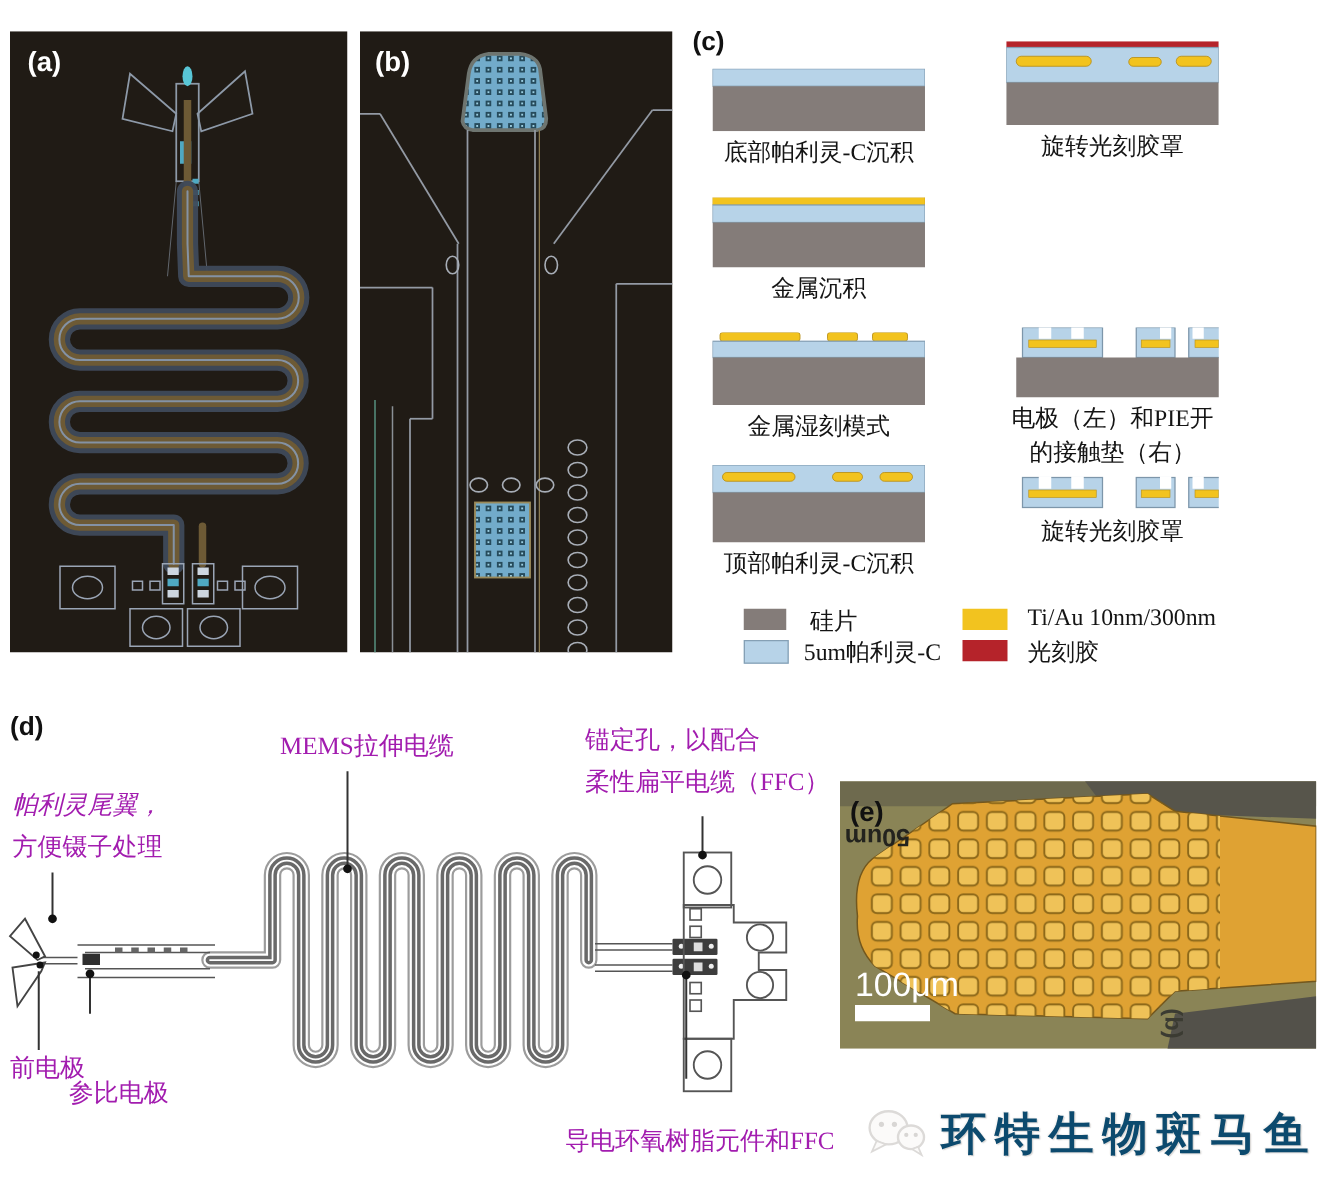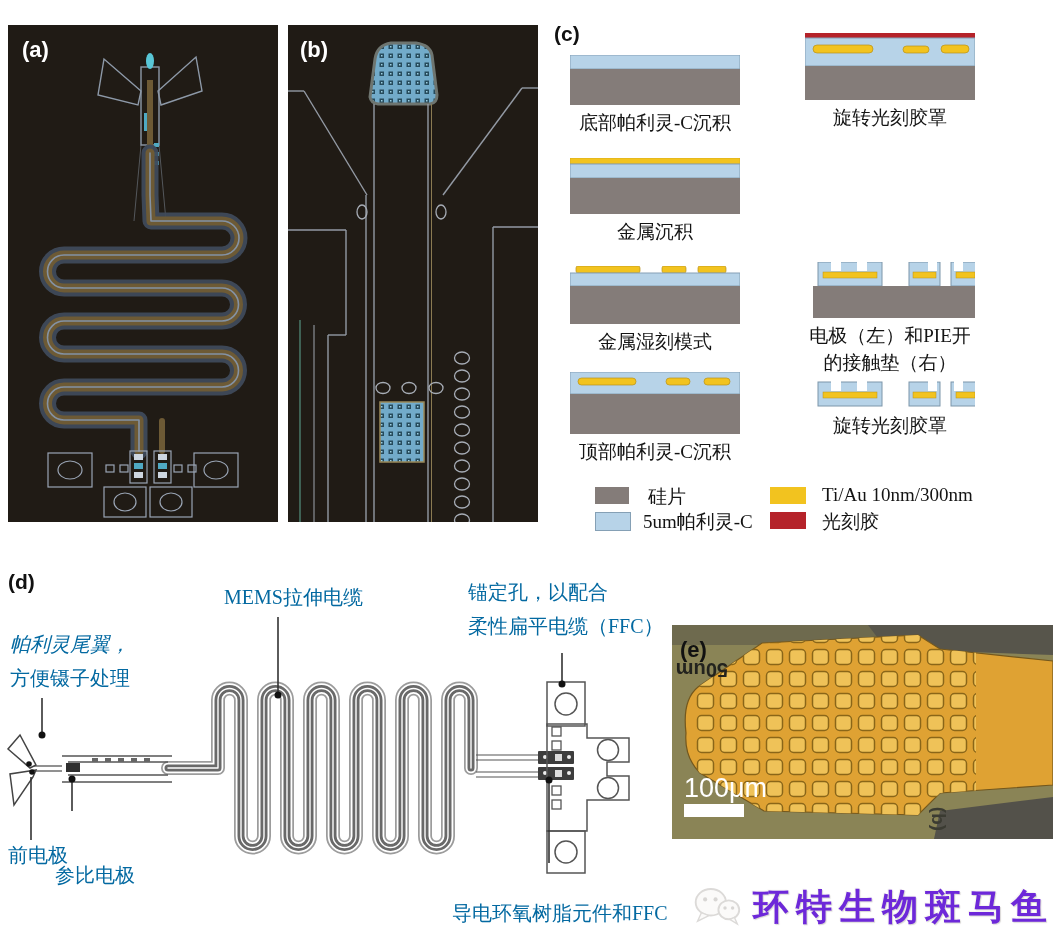--- a/index.html
+++ b/index.html
@@ -9,24 +9,24 @@
   .panel-letter{font-family:"Liberation Sans","DejaVu Sans",sans-serif;font-weight:bold;
                 font-size:21px;color:#111;}
   .step{position:absolute;width:190px;display:flex;flex-direction:column;align-items:center;}
   .cap{font-size:19px;color:#141414;text-align:center;margin-top:6px;line-height:1.3;white-space:nowrap;}
   .legend-label{position:absolute;font-size:19px;color:#141414;white-space:nowrap;}
   .sw{position:absolute;width:34px;height:17px;}
   .sw-gray{background:#847c79;}
   .sw-blue{background:#b7d3e8;border:1px solid #85a0b5;}
   .sw-gold{background:#f2c31f;width:36px;}
   .sw-red{background:#b5232a;width:36px;}
-  .ann{position:absolute;font-size:20px;color:#0369a1;line-height:1.3;white-space:nowrap;}
+  .ann{position:absolute;font-size:20px;color:#a21caf;line-height:1.3;white-space:nowrap;}
   .watermark{position:absolute;left:690px;top:872px;width:364px;height:70px;display:flex;
              align-items:center;gap:10px;}
-  .wm-text{font-size:36px;font-weight:bold;color:#6d28d9;letter-spacing:7px;
+  .wm-text{font-size:36px;font-weight:bold;color:#0c4a6e;letter-spacing:7px;
            text-shadow:1px 1px 1px #d7d5d3, -1px -1px 1px #f6f4f2;white-space:nowrap;}
 </style>
 </head>
 <body>
 
 <div id="stage">
 
   <svg class="abs" style="left:8px;top:25px;" width="270" height="497" viewBox="0 0 270 497">
     <rect x="0" y="0" width="270" height="497" fill="#201b15"></rect>
 

